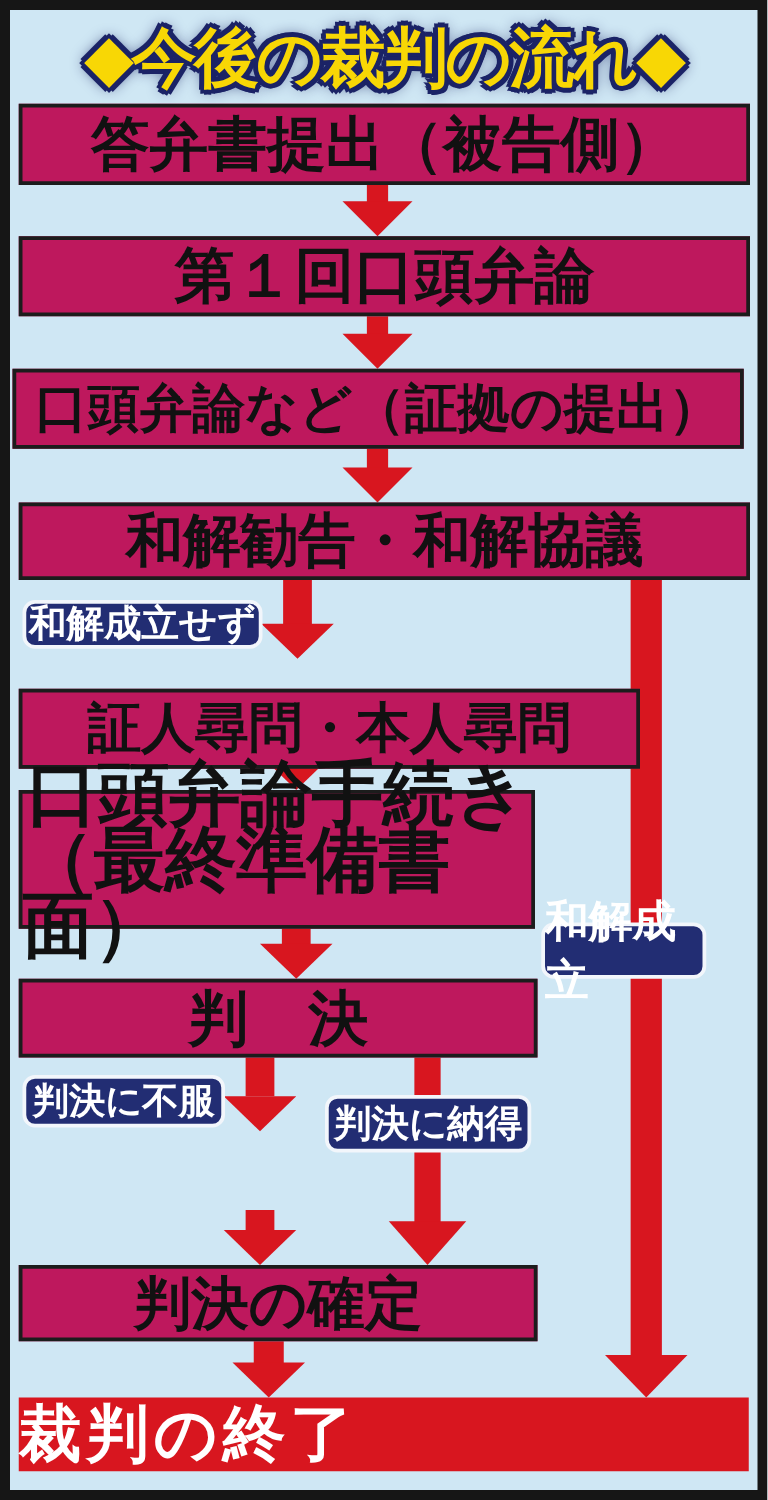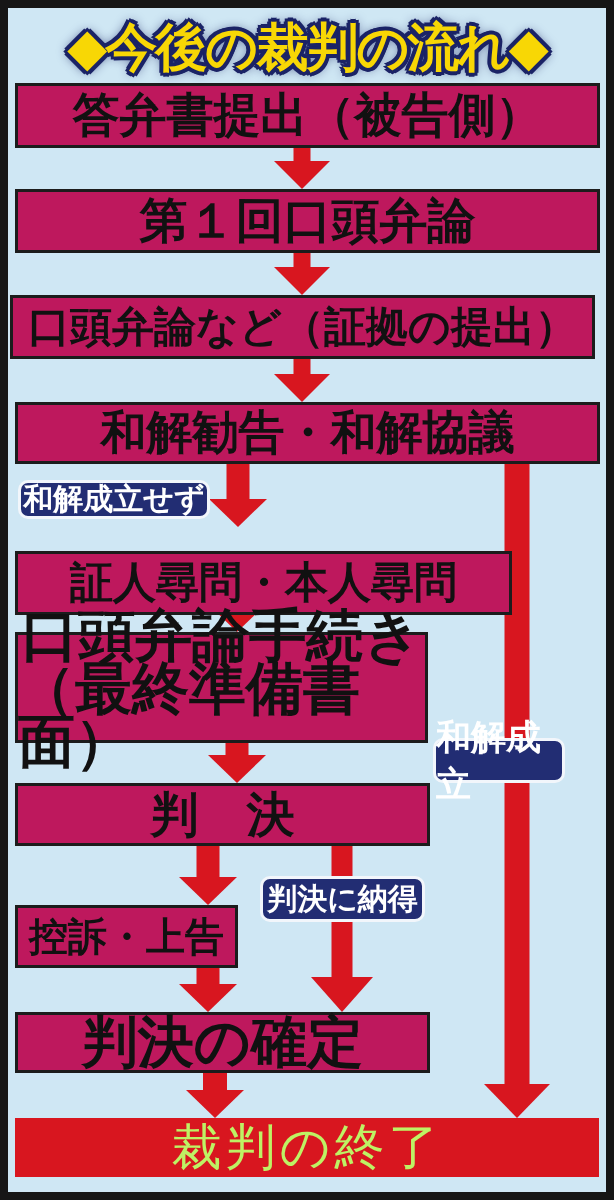--- a/index.html
+++ b/index.html
@@ -35,23 +35,23 @@
   }
   .fbox{
     position:absolute;box-sizing:border-box;
     background:#be185d;border:3px solid var(--ink);
     display:flex;flex-direction:column;align-items:center;justify-content:center;
     color:#111;font-weight:600;
     z-index:2;
   }
   .banner{
     position:absolute;box-sizing:border-box;
-    background:var(--red);color:#bef264;
-    display:flex;align-items:center;justify-content:center;
-    font-weight:normal;letter-spacing:4px;
+    background:var(--red);color:#ffffff;
+    display:flex;align-items:center;
+    font-weight:bold;letter-spacing:4px;
     z-index:2;
   }
   .tag{
     position:absolute;box-sizing:border-box;
     background:var(--navy);color:#fff;
     border:3px solid #f2f6fb;border-radius:10px;
     display:flex;align-items:center;justify-content:center;
     font-family:"DejaVu Sans","Liberation Sans",sans-serif;
     font-weight:bold;
     z-index:3;
@@ -145,40 +145,40 @@
 
   <div class="fbox" style="left:7px;top:775px;width:415px;height:63px;font-size:48px;">
     <span>判　決</span>
   </div>
 
   <div class="arrow" style="left:200px;top:838px;height:59px">
     <i class="shaft" style="width:23px;height:31px"></i>
       <i class="head" style="border-width:28px 29px 0 29px"></i>
   </div>
 
+  <div class="tag" style="left:10px;top:852px;width:162px;height:42px;font-size:29px;">
+    <span>判決に不服</span>
+  </div>
 
   <div class="arrow" style="left:334px;top:838px;height:166px">
     <i class="shaft" style="width:21px;height:133px"></i>
       <i class="head" style="border-width:35px 31px 0 31px"></i>
   </div>
 
   <div class="tag" style="left:252px;top:868px;width:165px;height:46px;font-size:30px;">
     <span>判決に納得</span>
   </div>
 
-  <div class="fbox" style="left:7px;top:897px;width:223px;height:63px;font-size:39px;">
-    <span>控訴・上告</span>
-  </div>
 
   <div class="arrow" style="left:200px;top:960px;height:44px">
     <i class="shaft" style="width:23px;height:18px"></i>
       <i class="head" style="border-width:28px 29px 0 29px"></i>
   </div>
 
-  <div class="fbox" style="left:7px;top:1004px;width:415px;height:61px;font-size:56px;">
+  <div class="fbox" style="left:7px;top:1004px;width:415px;height:61px;font-size:46px;">
     <span>判決の確定</span>
   </div>
 
   <div class="arrow" style="left:207px;top:1065px;height:45px">
     <i class="shaft" style="width:24px;height:19px"></i>
       <i class="head" style="border-width:28px 29px 0 29px"></i>
   </div>
 
   <div class="banner" style="left:7px;top:1110px;width:584px;height:59px;font-size:50px;">
     <span>裁判の終了</span>

